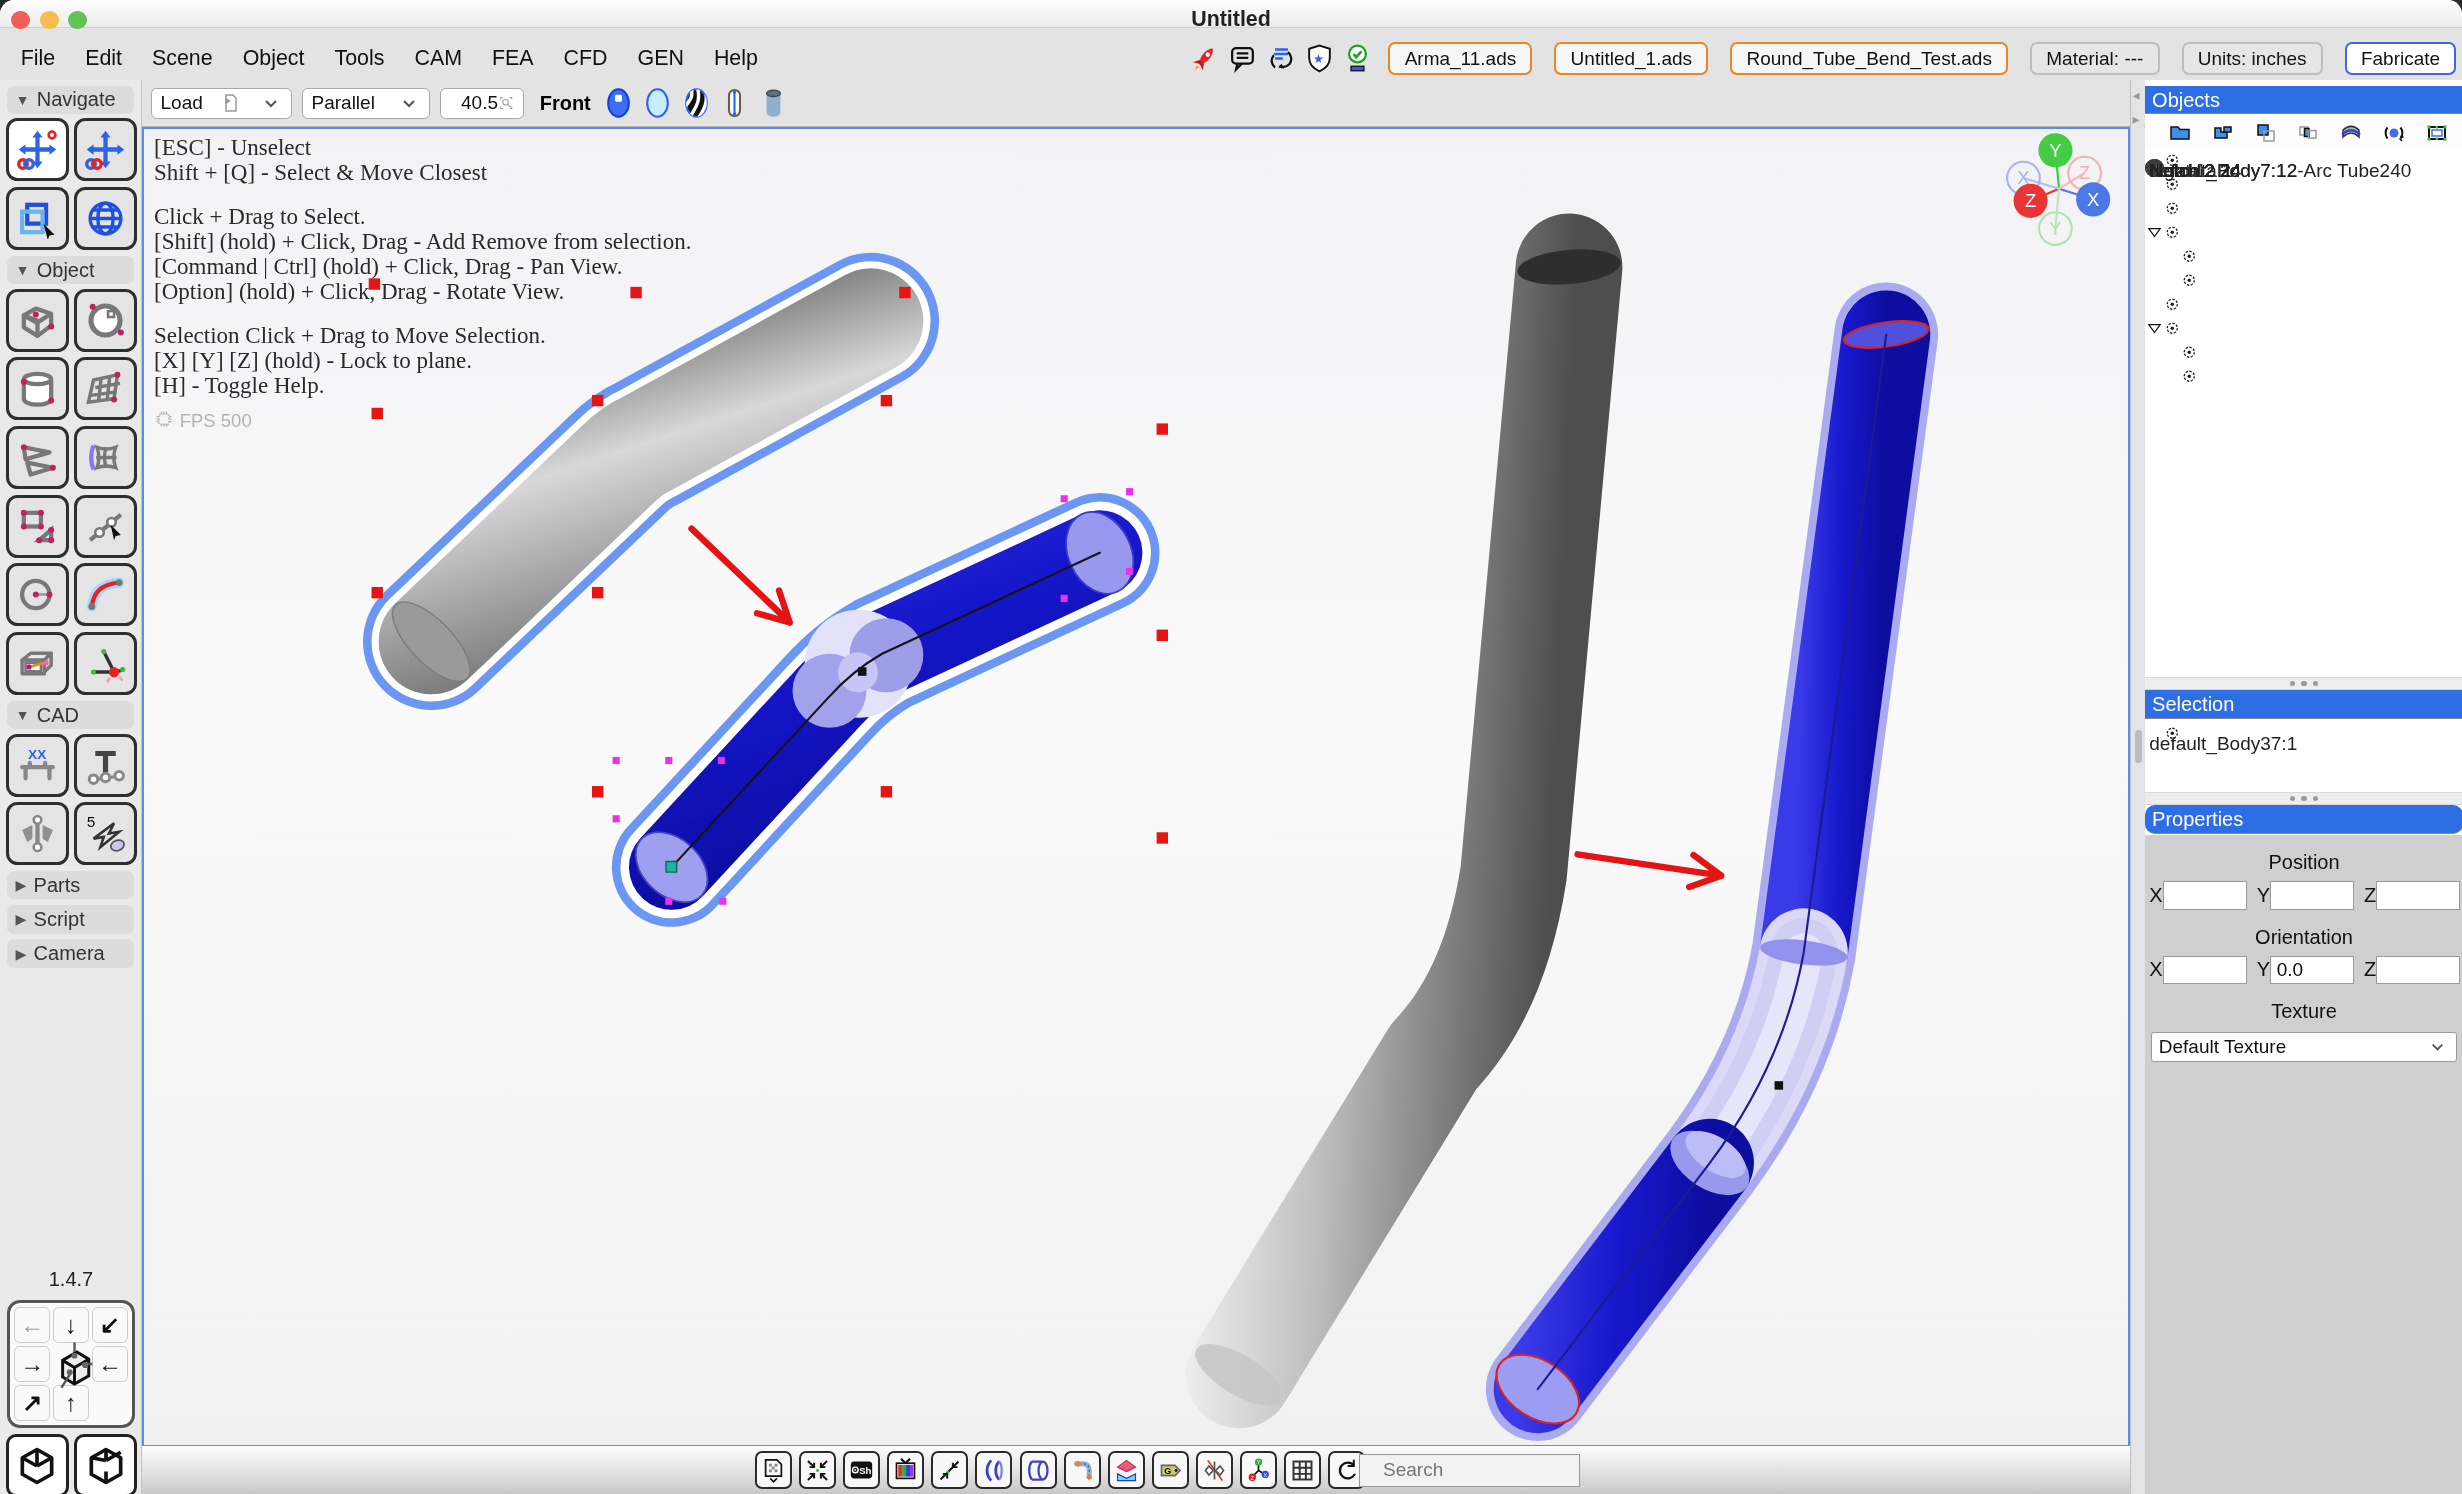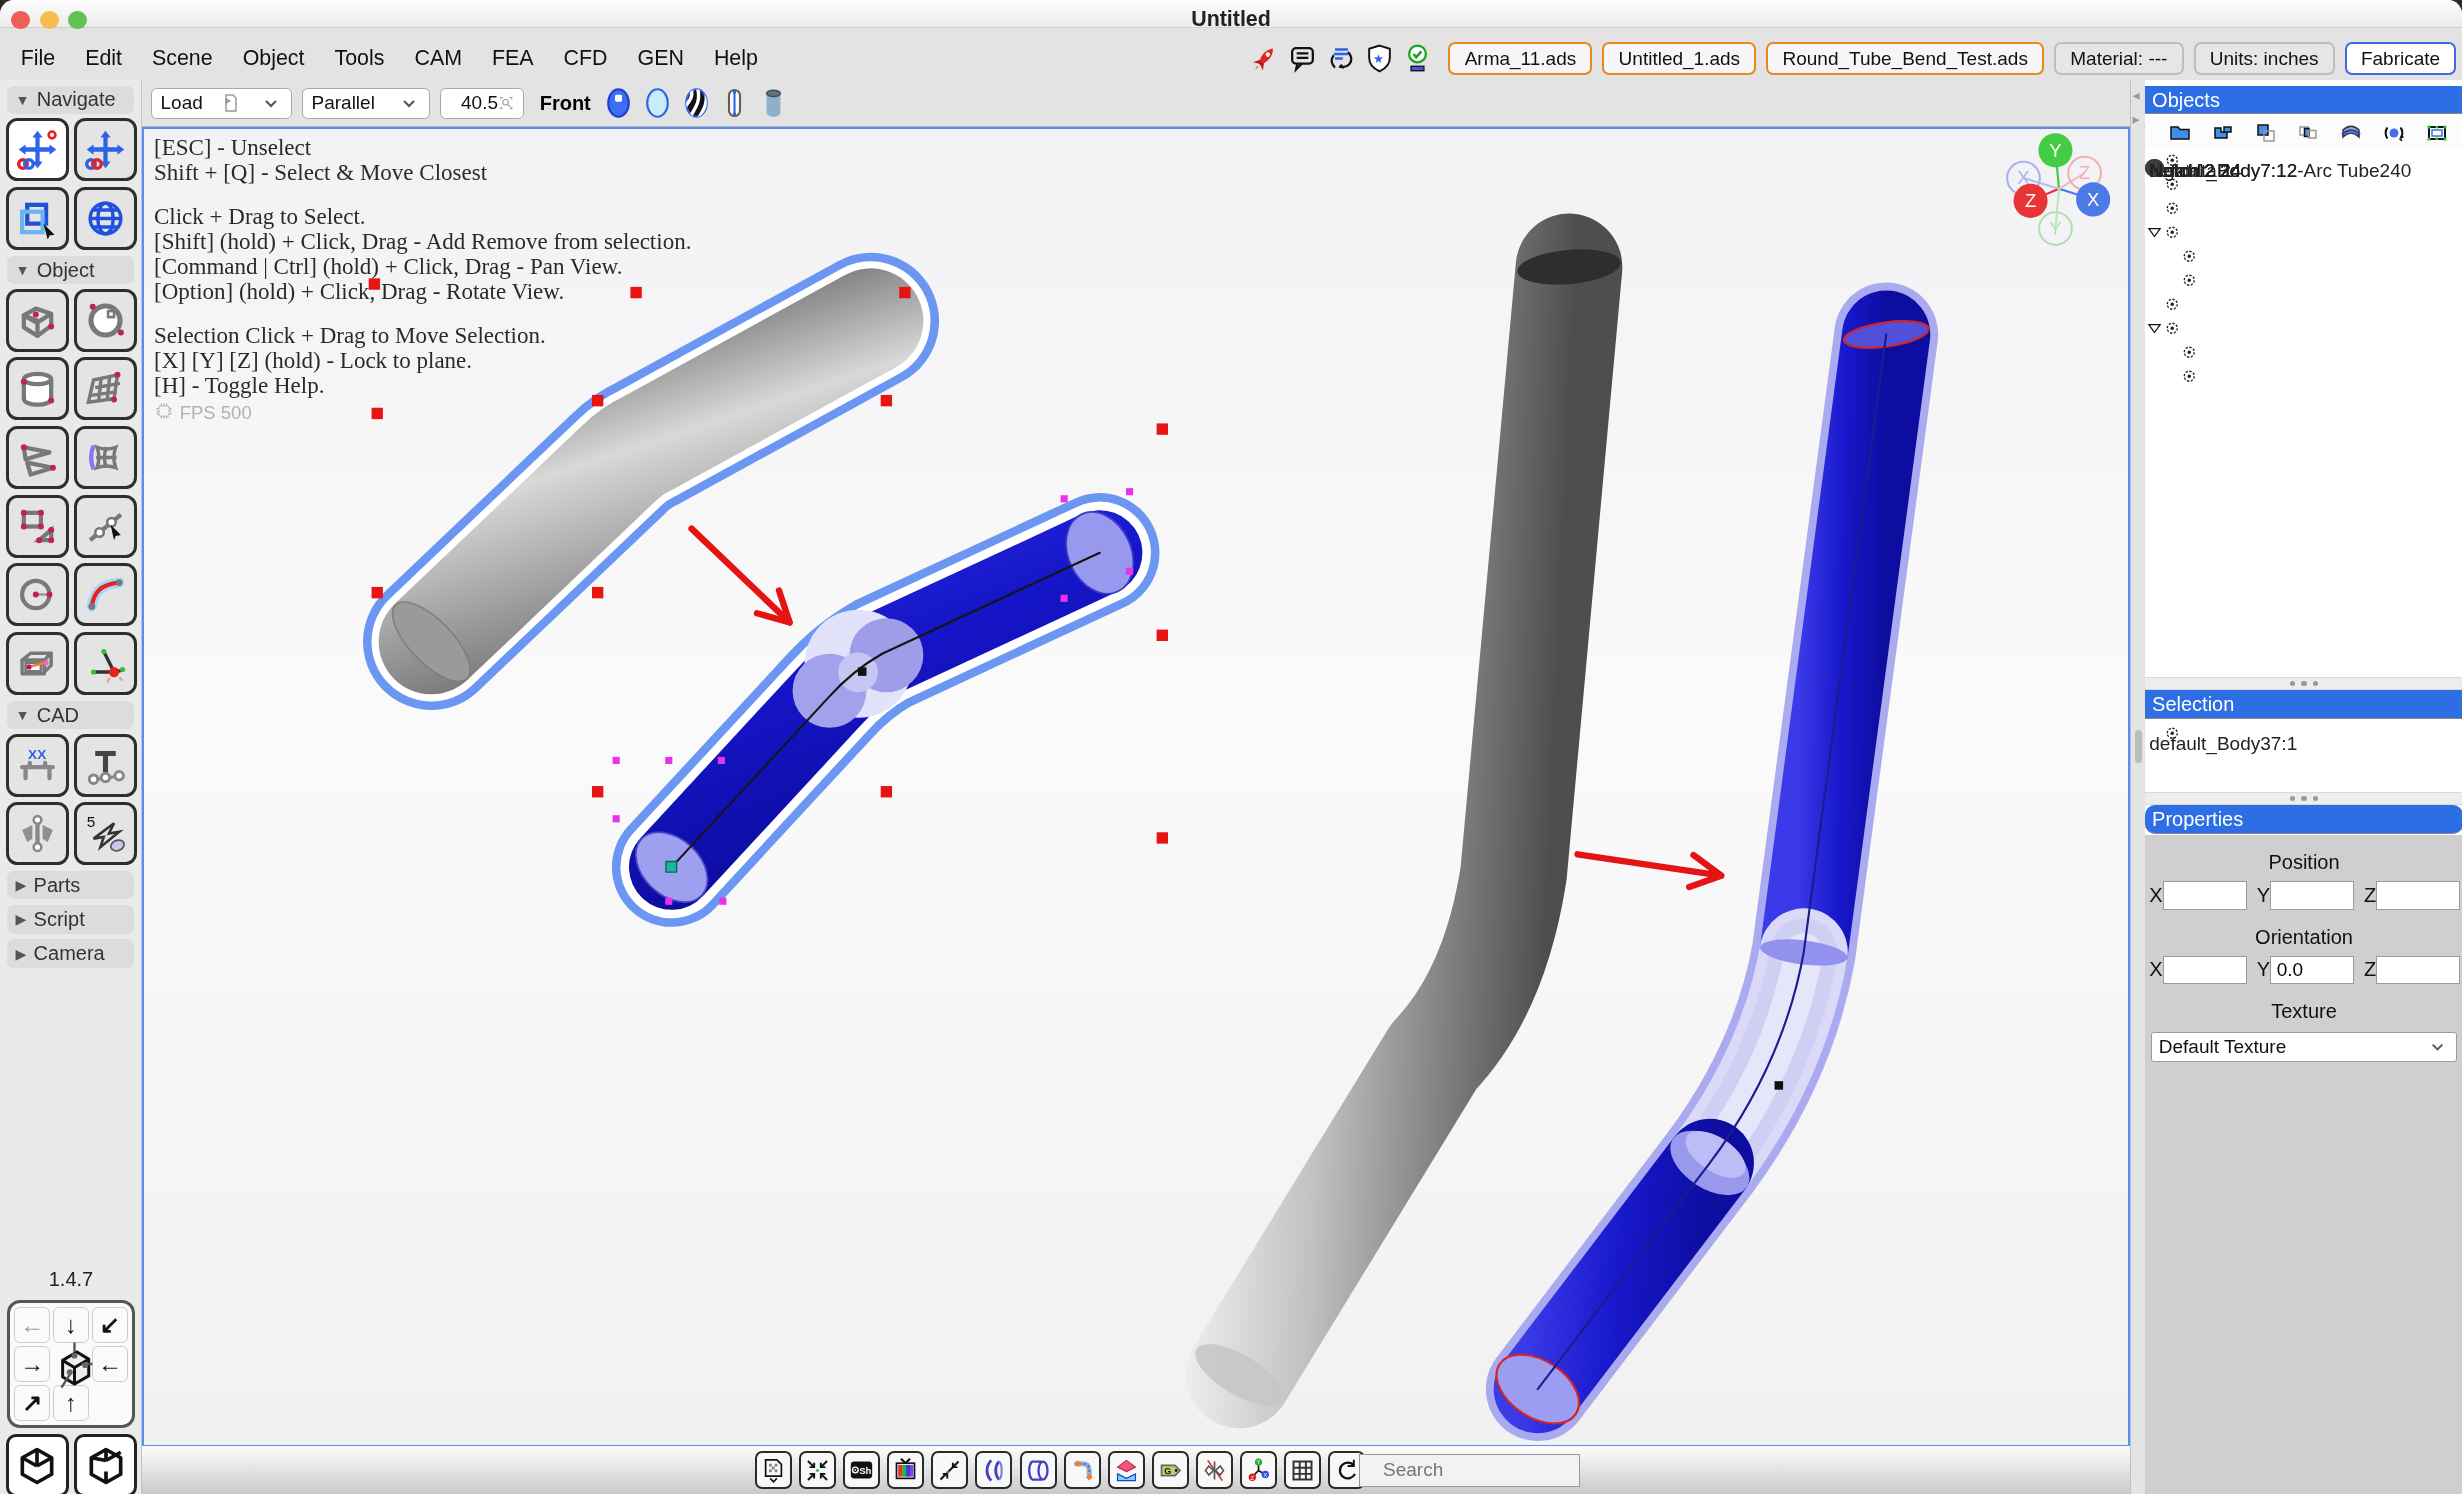--- a/index.html
+++ b/index.html
@@ -62,21 +62,21 @@
   .big-btn { width:63px; height:63px; border:3.6px solid #222; border-radius:10px; background:#fff;
     display:flex; align-items:center; justify-content:center; }
   .big-btn svg { width:44px; height:44px; }
 
   
   .viewport { position:absolute; left:142px; top:127px; width:1988px; height:1320px; border:2.8px solid #5b8cf0;
     background:linear-gradient(180deg,#f2f2f5 0%,#fafafa 45%,#f1f1f1 100%); }
   .help { position:absolute; left:10px; top:5.7px; z-index:1; }
   .help-line { font-size:23px; color:#2a2a2a; line-height:25px; height:25px; white-space:pre;font-family:Liberation Serif, serif; }
   .help-line:empty { height:19px; }
-  .fps-row { display:flex; align-items:center; gap:5.7px; margin-top:3px; color:#b2b2b2; font-size:18.5px; }
+  .fps-row { display:flex; align-items:center; gap:5.7px; margin-top:11px; color:#b2b2b2; font-size:18.5px; }
   .fps-row svg { width:20px; height:20px; }
   .scene { position:absolute; inset:0; z-index:2; }
 
   
   .vsplit { position:absolute; left:2130px; top:80px; width:14.2px; height:1415px; background:#e4e4e4; border-left:0.7px solid #c0c0c0; }
   .vsplit .arr { position:absolute; left:1.4px; font-size:14.2px; color:#9a9a9a; }
   .vsplit .grip { position:absolute; left:3.6px; top:650px; width:7.1px; height:33px; background:#bdbdbd; border-radius:3.6px; }
 
   
   .rpanel { position:absolute; left:2145px; top:80px; width:318px; height:1415px; background:#fff; }
@@ -172,21 +172,21 @@
           <div class="tb-ic"><svg viewBox="0 0 48 48">
               <path d="M24 4l16 5v14c0 10-7 17-16 21C15 40 8 33 8 23V9z" fill="#fff" stroke="#111" stroke-width="3"></path>
               <text x="14" y="31" font-size="19" fill="#2e63e8">★</text>
             </svg></div>
           <div class="tb-ic"><svg viewBox="0 0 48 48">
               <circle cx="24" cy="17" r="13" fill="#fff" stroke="#20a020" stroke-width="3.5"></circle>
               <path d="M18 17l4 5 8-9" stroke="#20a020" stroke-width="4" fill="none"></path>
               <rect x="14" y="36" width="20" height="7" fill="#4353e8" stroke="#111" stroke-width="2"></rect>
             </svg></div>
         </div>
-      <div style="display:flex;gap:10px;">
+      <div style="display:flex;gap:22px;">
 
       <div class="doc-tab orange">Arma_11.ads</div>
           <div class="doc-tab orange">Untitled_1.ads</div>
           <div class="doc-tab orange">Round_Tube_Bend_Test.ads</div>
           <div class="doc-tab gray">Material: ---</div>
           <div class="doc-tab gray">Units: inches</div>
           <div class="doc-tab blue">Fabricate</div>
         </div>
     </div>
   </div>

